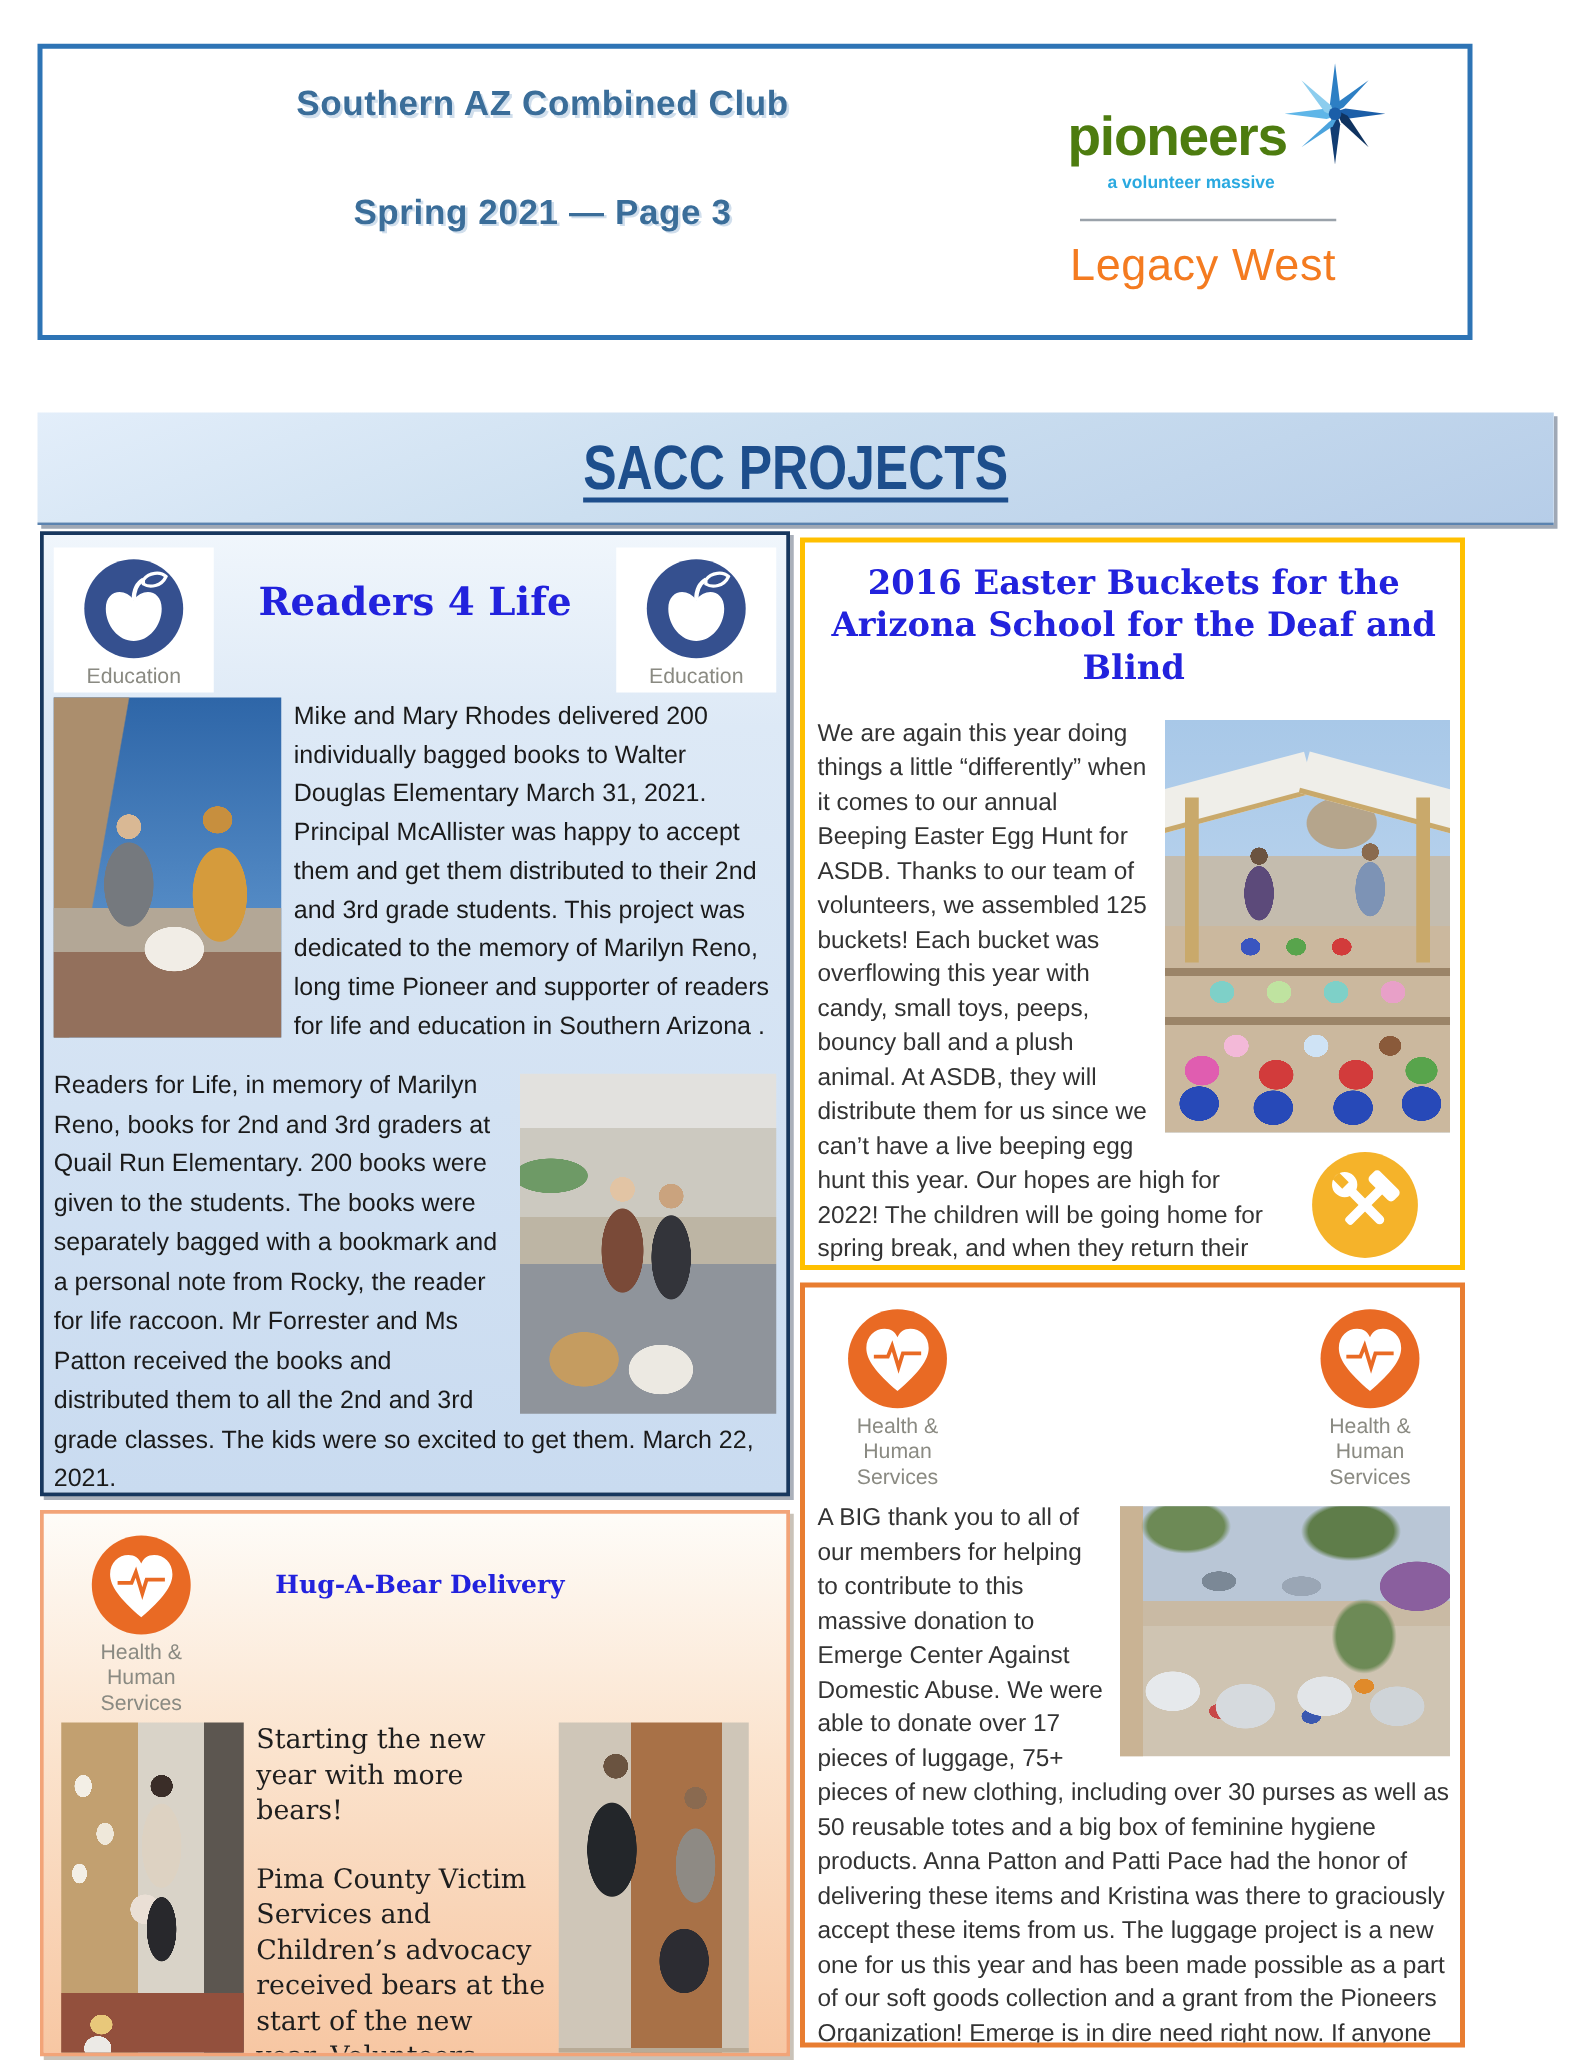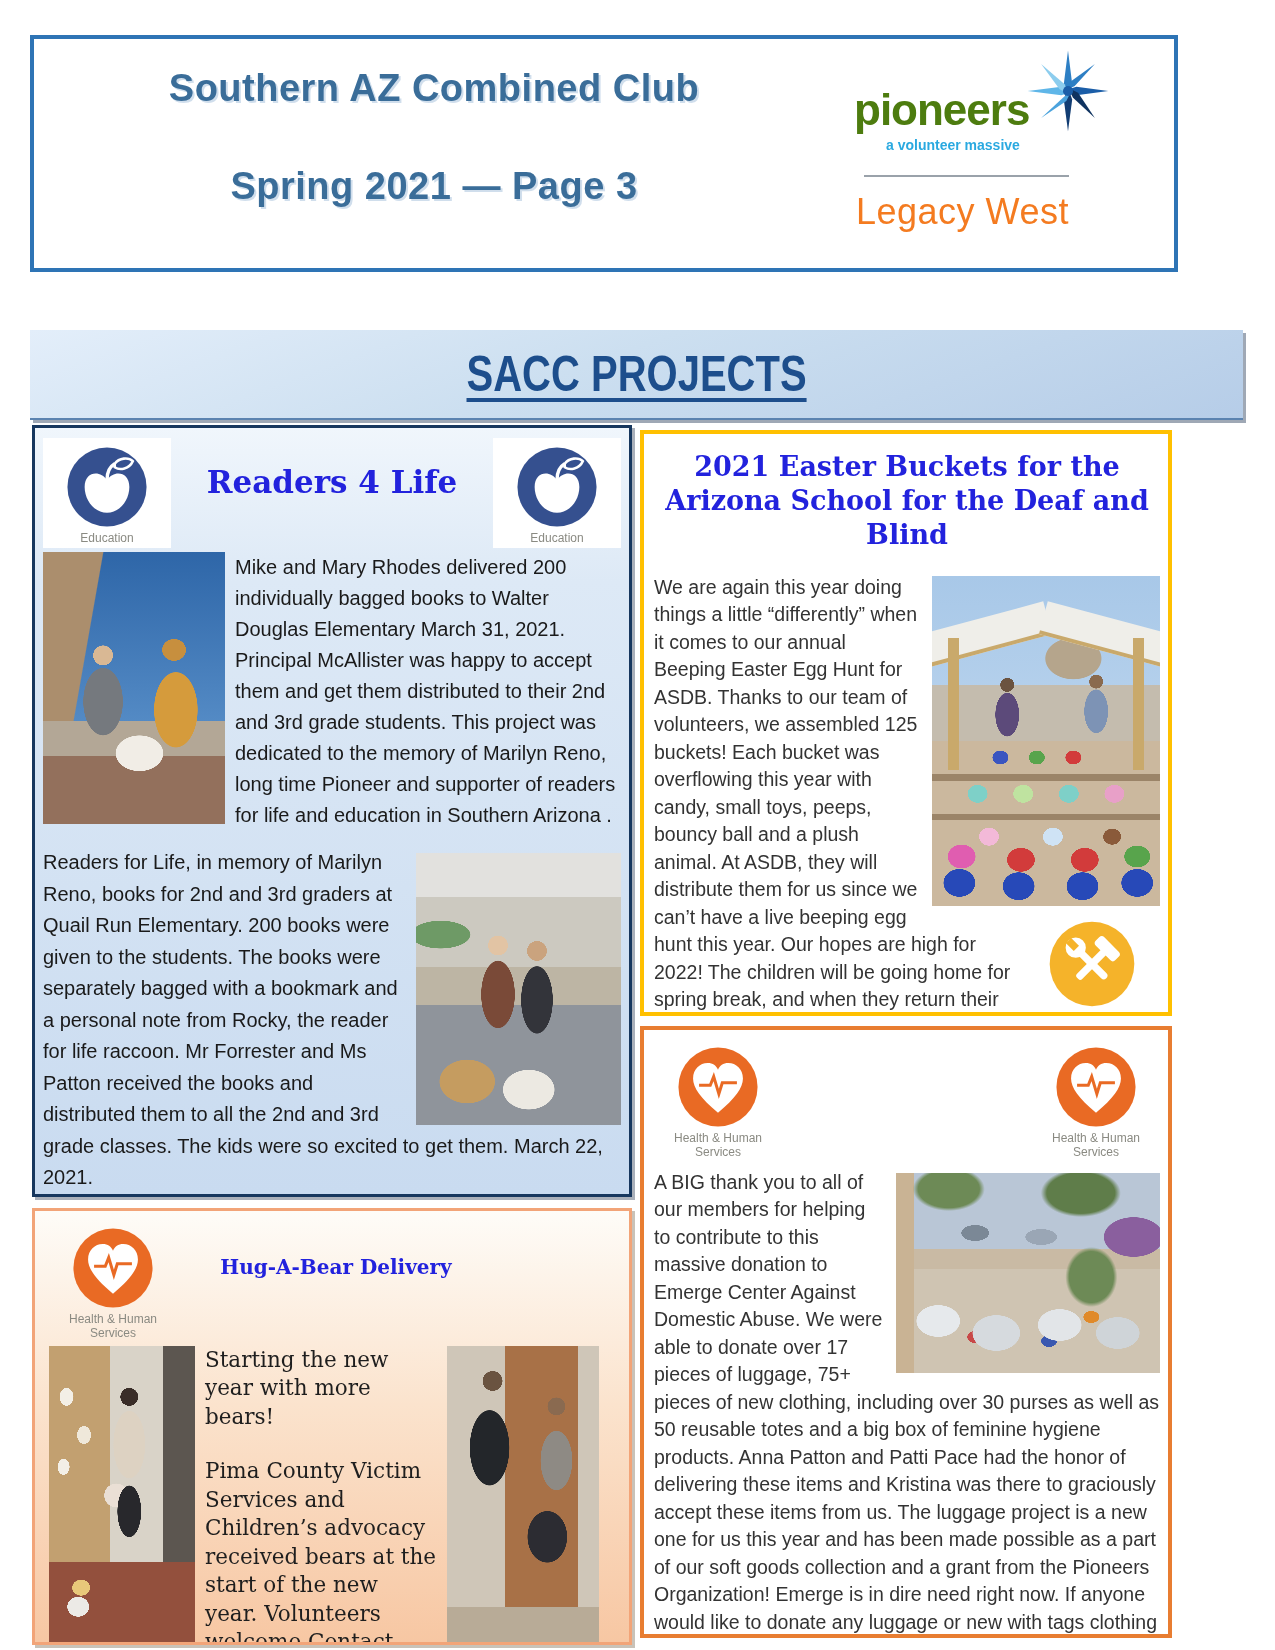--- a/index.html
+++ b/index.html
@@ -3,21 +3,21 @@
 <meta charset="utf-8">
 <style>
   html,body{margin:0;padding:0;background:#fff;}
   .page{position:relative;width:1275px;height:1650px;background:#fff;
         font-family:"Liberation Sans",sans-serif;overflow:hidden;}
 
   
   .header-box{position:absolute;left:30px;top:35px;width:1140px;height:229px;
               border:4px solid #2e74b5;background:#fff;}
   .header-titles{position:absolute;left:40px;top:28px;width:720px;text-align:center;}
-  .h-title{font-size:38px;font-weight:bold;color:#3a6d99;letter-spacing:.5px;
+  .h-title{font-size:28px;font-weight:bold;color:#3a6d99;letter-spacing:.5px;
            text-shadow:2px 2px 0 rgba(170,195,220,.55);margin-bottom:55px;white-space:nowrap;}
   .logo{position:absolute;right:70px;top:18px;width:250px;text-align:left;}
   .logo-row{position:relative;height:78px;}
   .logo-brand{position:absolute;left:0;bottom:0;font-size:44px;font-weight:bold;
               letter-spacing:-1px;color:#4d7c0f;}
   .star{position:absolute;right:-6px;top:-8px;width:84px;height:84px;}
   .logo-tagline{color:#2aa9e0;font-size:14px;font-weight:bold;margin:2px 0 0 32px;}
   .logo-rule{height:2px;background:#9aa2aa;width:205px;margin:22px 0 0 10px;}
   .logo-sub{color:#f47b20;font-size:36px;margin:14px 0 0 2px;letter-spacing:.5px;}
 
@@ -41,21 +41,21 @@
               background:#fff;padding:10px 8px 8px 10px;overflow:hidden;}
   .box-luggage{left:640px;top:1026px;width:532px;height:612px;border:4px solid #e87d31;
                background:#fff;padding:8px 8px 8px 10px;overflow:hidden;}
   .box-hug{left:32px;top:1208px;width:600px;height:437px;border:3px solid #f2a478;
            background:linear-gradient(180deg,#fefcf8 0%,#fbe3cd 45%,#f7c7a3 100%);
            box-shadow:3px 3px 0 #c9c2b8;padding:8px 14px;overflow:hidden;}
 
   
   .tile{background:#fff;width:128px;box-sizing:border-box;padding:6px 4px 3px;text-align:center;}
   .tile svg{width:86px;height:86px;display:block;margin:0 auto;}
-  .tile-cap{font-size:12px;color:#8a8a82;margin-top:1px;line-height:1.2;}
+  .tile-cap{font-size:17px;color:#8a8a82;margin-top:1px;line-height:1.2;}
   .tile-clear{background:transparent;}
 
   .art-title{font-family:"DejaVu Serif","Liberation Serif",serif;font-weight:bold;color:#2222dd;}
 
   
   .tiles-row{display:flex;justify-content:space-between;align-items:flex-start;}
   .readers-title{font-size:31px;margin-top:26px;}
   .readers-row1{display:flex;gap:10px;margin-top:4px;}
   .body-sans{font-size:20px;line-height:31px;color:#1a1a1a;}
   .readers-p2{margin-top:16px;font-size:20px;line-height:31.5px;color:#1a1a1a;}
@@ -237,21 +237,21 @@
       <p class="body-sans" style="margin:0;">Mike and Mary Rhodes delivered 200 individually bagged books to Walter Douglas Elementary March 31, 2021. Principal McAllister was happy to accept them and get them distributed to their 2nd and 3rd grade students. This project was dedicated to the memory of Marilyn Reno, long time Pioneer and supporter of readers for life and education in Southern Arizona .</p>
     </div>
     <div class="readers-p2 clearfix">
       <div class="ph ph-classroom"></div>
       <span>Readers for Life, in memory of Marilyn Reno, books for 2nd and 3rd graders at Quail Run Elementary. 200 books were given to the students. The books were separately bagged with a bookmark and a personal note from Rocky, the reader for life raccoon. Mr Forrester and Ms Patton received the books and distributed them to all the 2nd and 3rd grade classes. The kids were so excited to get them. March 22, 2021.</span>
     </div>
   </section>
 
   <section class="box box-easter">
     <h2 class="art-title easter-title">
-      <span>2021 Easter Buckets for the</span><br>
+      <span>2016 Easter Buckets for the</span><br>
       <span>Arizona School for the Deaf and Blind</span>
     </h2>
     <div class="easter-body clearfix">
       <div class="ph ph-easter">
         <i class="rf rfL"></i>
         <i class="rf rfR"></i>
         <i class="post postL"></i>
         <i class="post postR"></i>
       </div>
       <div class="life-tile">

